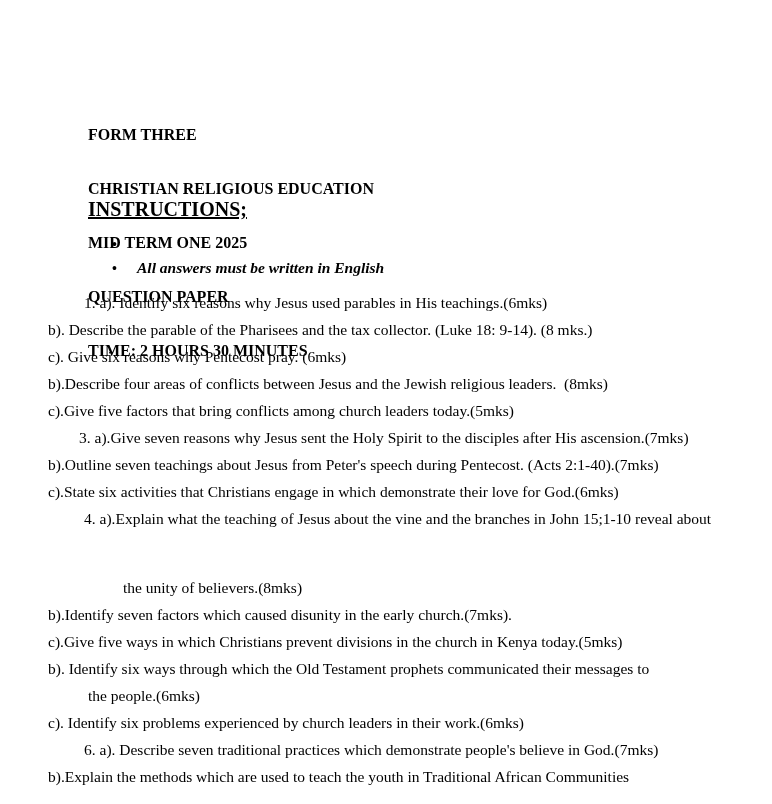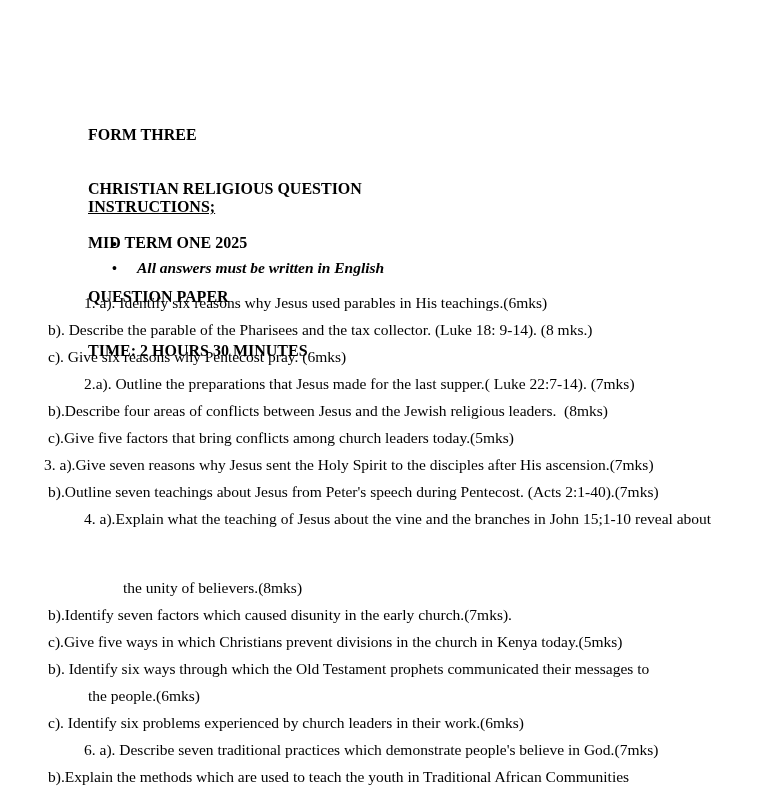--- a/index.html
+++ b/index.html
@@ -22,21 +22,21 @@
     top: 90px;
     font-size: 16px;
     font-weight: bold;
     line-height: 18px;
     white-space: pre;
   }
   .instructions-heading {
     position: absolute;
     left: 88px;
     top: 198px;
-    font-size: 16px;
+    font-size: 20px;
     font-weight: bold;
     text-decoration: underline;
     white-space: pre;
   }
   .bullet-list {
     position: absolute;
     left: 112px;
     top: 233px;
     margin: 0;
     padding: 0;
@@ -63,33 +63,33 @@
     top: 289px;
     width: 772px;
   }
   .qline {
     height: 27px;
     line-height: 27px;
     font-size: 15.5px;
     white-space: pre;
   }
   .ind-num  { padding-left: 84px; }
-  .ind-num2 { padding-left: 44px; }
+  .ind-num2 { padding-left: 79px; }
   .ind-sub  { padding-left: 48px; }
   .ind-c1   { padding-left: 123px; margin-top: 42px; }
   .ind-c2   { padding-left: 88px; }
 </style>
 </head>
 <body>
 
 <div class="page">
 
   <div class="header-block">
     <div>FORM THREE</div>
-    <div>CHRISTIAN RELIGIOUS QUESTION</div>
+    <div>CHRISTIAN RELIGIOUS EDUCATION</div>
     <div>MID TERM ONE 2025</div>
     <div>QUESTION PAPER</div>
     <div>TIME: 2 HOURS 30 MINUTES</div>
   </div>
 
   <div class="instructions-heading">INSTRUCTIONS;</div>
 
   <ul class="bullet-list">
     <li class="bullet-item">
       <span class="bullet-dot">•</span>
@@ -97,25 +97,25 @@
     <li class="bullet-item">
       <span class="bullet-dot">•</span>
       <span>All answers must be written in English</span>
     </li>
   </ul>
 
   <div class="questions">
     <div class="qline ind-num">1. a). Identify six reasons why Jesus used parables in His teachings.(6mks)</div>
     <div class="qline ind-sub">b). Describe the parable of the Pharisees and the tax collector. (Luke 18: 9-14). (8 mks.)</div>
     <div class="qline ind-sub">c). Give six reasons why Pentecost pray. (6mks)</div>
-    <div class="qline ind-num">2.a). Outline the preparations that Jesus made for the last supper.( Luke 22:7-14). (7mks)</div>
     <div class="qline ind-sub">b).Describe four areas of conflicts between Jesus and the Jewish religious leaders.  (8mks)</div>
     <div class="qline ind-sub">c).Give five factors that bring conflicts among church leaders today.(5mks)</div>
     <div class="qline ind-num2">3. a).Give seven reasons why Jesus sent the Holy Spirit to the disciples after His ascension.(7mks)</div>
     <div class="qline ind-sub">b).Outline seven teachings about Jesus from Peter's speech during Pentecost. (Acts 2:1-40).(7mks)</div>
+    <div class="qline ind-sub">c).State six activities that Christians engage in which demonstrate their love for God.(6mks)</div>
     <div class="qline ind-num">4. a).Explain what the teaching of Jesus about the vine and the branches in John 15;1-10 reveal about</div>
     <div class="qline ind-c1">the unity of believers.(8mks)</div>
     <div class="qline ind-sub">b).Identify seven factors which caused disunity in the early church.(7mks).</div>
     <div class="qline ind-sub">c).Give five ways in which Christians prevent divisions in the church in Kenya today.(5mks)</div>
     <div class="qline ind-sub">b). Identify six ways through which the Old Testament prophets communicated their messages to</div>
     <div class="qline ind-c2">the people.(6mks)</div>
     <div class="qline ind-sub">c). Identify six problems experienced by church leaders in their work.(6mks)</div>
     <div class="qline ind-num">6. a). Describe seven traditional practices which demonstrate people's believe in God.(7mks)</div>
     <div class="qline ind-sub">b).Explain the methods which are used to teach the youth in Traditional African Communities</div>
   </div>

